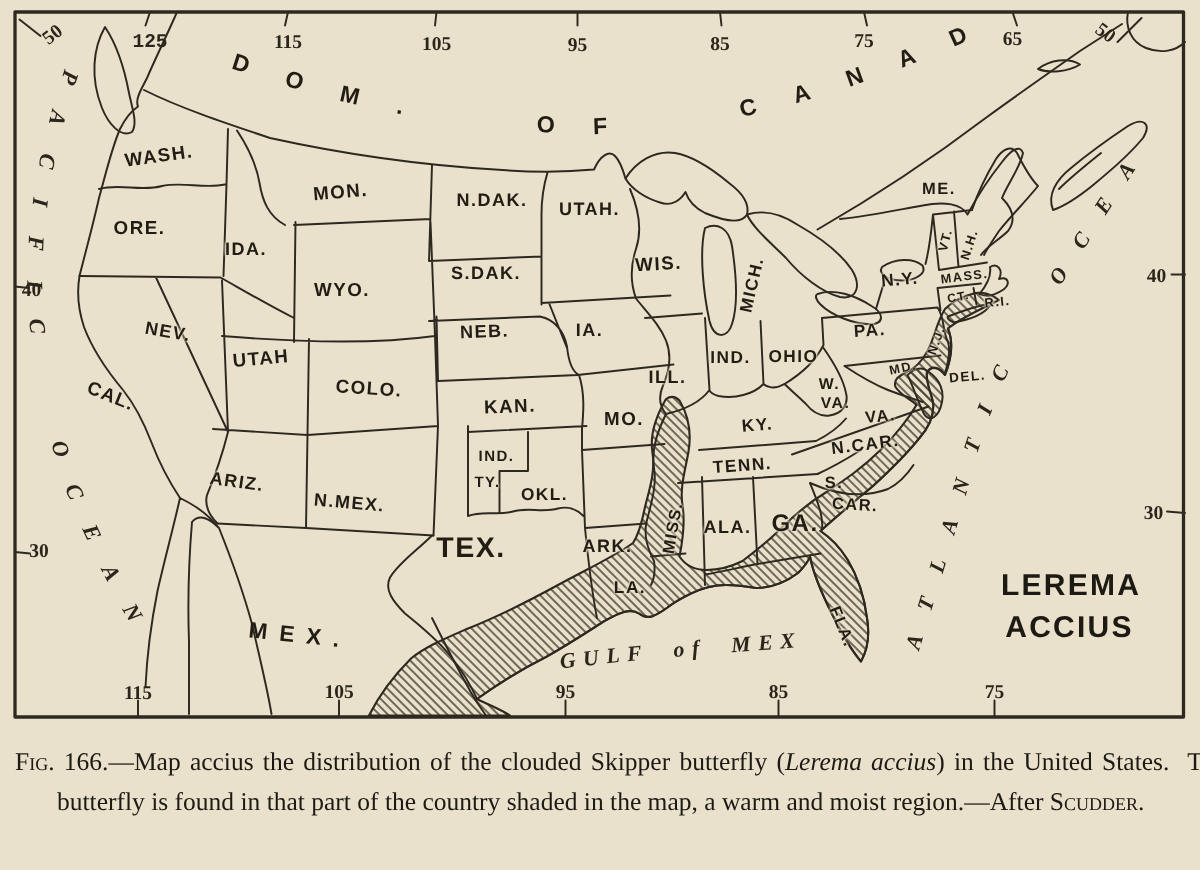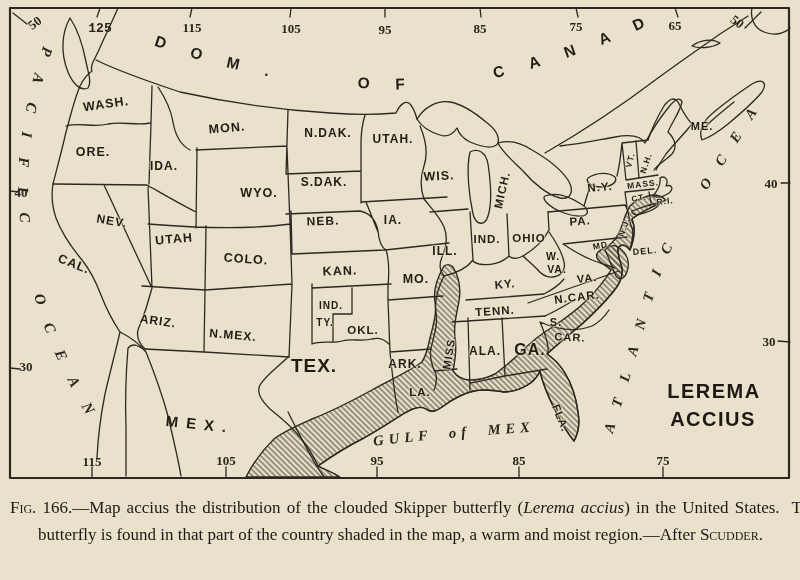--- a/index.html
+++ b/index.html
@@ -99,21 +99,21 @@
     <text class="ocean" style="font-size:14.5px;letter-spacing:5px;word-spacing:8px;">
       <textPath href="#gulfPath" startOffset="2">GULF of MEXICO</textPath>
     </text>
   </svg>
 
   <div id="labels">
       <div class="lbl" style="left: 106px; top: 104px; font-size: 12.5px; transform: translate(-50%, -50%) rotate(-8deg);">WASH.</div>
       <div class="lbl" style="left: 93px; top: 152px; font-size: 12.5px; transform: translate(-50%, -50%) rotate(0deg); text-align: right;">ORE.</div>
       <div class="lbl" style="left: 164px; top: 166px; font-size: 12px; transform: translate(-50%, -50%) rotate(0deg);">IDA.</div>
       <div class="lbl" style="left: 227px; top: 128px; font-size: 12.5px; transform: translate(-50%, -50%) rotate(-5deg);">MON.</div>
-      <div class="lbl" style="left: 228px; top: 193px; font-size: 12.5px; transform: translate(-50%, -50%) rotate(0deg); margin-left: 31px;">WYO.</div>
+      <div class="lbl" style="left: 228px; top: 193px; font-size: 12.5px; transform: translate(-50%, -50%) rotate(0deg);">WYO.</div>
       <div class="lbl" style="left: 328px; top: 133px; font-size: 12px; transform: translate(-50%, -50%) rotate(0deg);">N.DAK.</div>
       <div class="lbl" style="left: 393px; top: 139px; font-size: 12px; transform: translate(-50%, -50%) rotate(0deg);">UTAH.</div>
       <div class="lbl" style="left: 324px; top: 182px; font-size: 12px; transform: translate(-50%, -50%) rotate(0deg);">S.DAK.</div>
       <div class="lbl" style="left: 323px; top: 221px; font-size: 12px; transform: translate(-50%, -50%) rotate(-2deg);">NEB.</div>
       <div class="lbl" style="left: 393px; top: 220px; font-size: 12px; transform: translate(-50%, -50%) rotate(0deg);">IA.</div>
       <div class="lbl" style="left: 340px; top: 271px; font-size: 12.5px; transform: translate(-50%, -50%) rotate(-2deg);">KAN.</div>
       <div class="lbl" style="left: 416px; top: 279px; font-size: 12.5px; transform: translate(-50%, -50%) rotate(0deg);">MO.</div>
       <div class="lbl" style="left: 439px; top: 176px; font-size: 12.5px; transform: translate(-50%, -50%) rotate(-3deg);">WIS.</div>
       <div class="lbl" style="left: 502px; top: 190px; font-size: 11.5px; transform: translate(-50%, -50%) rotate(-77deg);">MICH.</div>
       <div class="lbl" style="left: 445px; top: 251px; font-size: 12px; transform: translate(-50%, -50%) rotate(0deg);">ILL.</div>
@@ -131,21 +131,21 @@
       <div class="lbl" style="left: 331px; top: 305px; font-size: 10px; transform: translate(-50%, -50%) rotate(0deg);">IND.</div>
       <div class="lbl" style="left: 325px; top: 322px; font-size: 10px; transform: translate(-50%, -50%) rotate(0deg);">TY.</div>
       <div class="lbl" style="left: 233px; top: 335px; font-size: 12px; transform: translate(-50%, -50%) rotate(5deg);">N.MEX.</div>
       <div class="lbl" style="left: 158px; top: 321px; font-size: 12px; transform: translate(-50%, -50%) rotate(8deg);">ARIZ.</div>
       <div class="lbl" style="left: 174px; top: 239px; font-size: 12.5px; transform: translate(-50%, -50%) rotate(-5deg);">UTAH</div>
       <div class="lbl" style="left: 112px; top: 221px; font-size: 12px; transform: translate(-50%, -50%) rotate(10deg);">NEV.</div>
       <div class="lbl" style="left: 74px; top: 264px; font-size: 12.5px; transform: translate(-50%, -50%) rotate(22deg);">CAL.</div>
       <div class="lbl" style="left: 246px; top: 259px; font-size: 12.5px; transform: translate(-50%, -50%) rotate(4deg);">COLO.</div>
       <div class="lbl" style="left: 600px; top: 187px; font-size: 11.5px; transform: translate(-50%, -50%) rotate(-5deg);">N.Y.</div>
       <div class="lbl" style="left: 580px; top: 221px; font-size: 11.5px; transform: translate(-50%, -50%) rotate(-4deg);">PA.</div>
-      <div class="lbl" style="left: 702px; top: 126px; font-size: 11px; transform: translate(-50%, -50%) rotate(0deg);">ME.</div>
+      <div class="lbl" style="left: 626px; top: 126px; font-size: 11px; transform: translate(-50%, -50%) rotate(0deg);">ME.</div>
       <div class="lbl" style="left: 630px; top: 160px; font-size: 8.5px; transform: translate(-50%, -50%) rotate(-75deg);">VT.</div>
       <div class="lbl" style="left: 646px; top: 163px; font-size: 8.5px; transform: translate(-50%, -50%) rotate(-72deg);">N.H.</div>
       <div class="lbl" style="left: 643px; top: 184px; font-size: 8.5px; transform: translate(-50%, -50%) rotate(-7deg);">MASS.</div>
       <div class="lbl" style="left: 639px; top: 198px; font-size: 8px; transform: translate(-50%, -50%) rotate(-10deg);">CT.</div>
       <div class="lbl" style="left: 665px; top: 201px; font-size: 8.5px; transform: translate(-50%, -50%) rotate(-6deg);">R.I.</div>
       <div class="lbl" style="left: 624px; top: 227px; font-size: 8.5px; transform: translate(-50%, -50%) rotate(-70deg);">N.J.</div>
       <div class="lbl" style="left: 645px; top: 251px; font-size: 9px; transform: translate(-50%, -50%) rotate(-5deg);">DEL.</div>
       <div class="lbl" style="left: 602px; top: 245px; font-size: 8.5px; transform: translate(-50%, -50%) rotate(-12deg);">MD.</div>
       <div class="lbl" style="left: 553px; top: 256px; font-size: 10.5px; transform: translate(-50%, -50%) rotate(0deg);">W.</div>
       <div class="lbl" style="left: 557px; top: 269px; font-size: 10.5px; transform: translate(-50%, -50%) rotate(0deg);">VA.</div>

